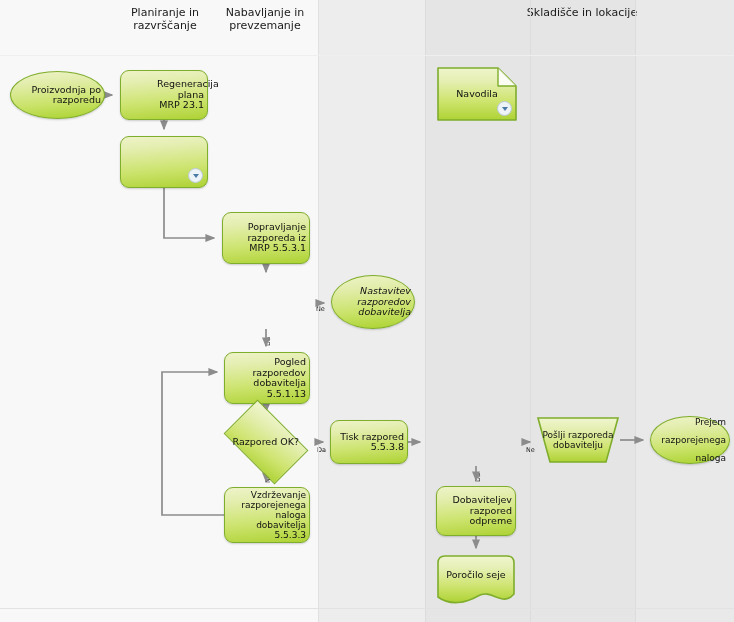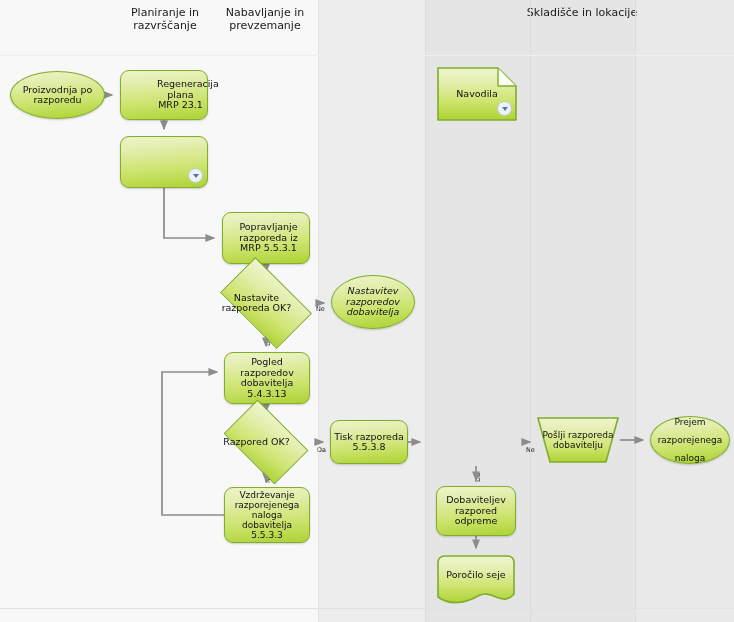--- a/index.html
+++ b/index.html
@@ -20,21 +20,21 @@
     letter-spacing:0px;
   }
 
   
   svg.wires{position:absolute;left:0;top:0;width:734px;height:622px;}
 
   
   .node{
     position:absolute;
     display:flex;align-items:center;justify-content:center;
-    text-align:center;
+    text-align:right;
     font-size:9.5px;line-height:10.5px;
     color:#111;
     box-sizing:border-box;
     padding:2px 3px;
   }
   .node .lbl{white-space:pre-line;display:block;width:100%;}
 
   
   .proc{
     border:1.6px solid #7fad2c;
@@ -179,54 +179,49 @@
         <i></i>
       </span>
   </div>
 
   <div class="node proc" style="left:222px;top:212px;width:88px;height:52px;z-index:4;padding-left:8px;">
     <span class="lbl">Popravljanje
 razporeda iz
 MRP 5.5.3.1</span>
   </div>
 
-  <div class="node dec" style="left:226px;top:278px;width:80px;height:50px;z-index:4;">
-    <span class="dshape"></span>
-    <span class="lbl" style="width:118px;margin-left:-19px;">Nastavite
-razporeda OK?</span>
-  </div>
 
   <div class="node term" style="left:331px;top:275px;width:84px;height:54px;z-index:4;font-style:italic;">
     <span class="lbl">Nastavitev
 razporedov
 dobavitelja</span>
   </div>
 
   <div class="node proc" style="left:224px;top:352px;width:86px;height:52px;z-index:4;">
     <span class="lbl">Pogled
 razporedov
 dobavitelja
-5.4.3.13</span>
+5.5.1.13</span>
   </div>
 
   <div class="node dec" style="left:230px;top:418px;width:72px;height:48px;z-index:4;">
     <span class="dshape"></span>
     <span class="lbl" style="width:110px;margin-left:-19px;">Razpored OK?</span>
   </div>
 
   <div class="node proc" style="left:224px;top:487px;width:86px;height:56px;z-index:4;font-size:9px;line-height:10px;">
     <span class="lbl">Vzdrževanje
 razporejenega
 naloga
 dobavitelja
 5.5.3.3</span>
   </div>
 
   <div class="node proc" style="left:330px;top:420px;width:78px;height:44px;z-index:4;">
-    <span class="lbl">Tisk razporeda
+    <span class="lbl">Tisk razpored
 5.5.3.8</span>
   </div>
 
 
   <div class="svgnode" style="left:536px;top:416px;width:84px;height:48px;z-index:4;">
     <svg width="84" height="48" viewBox="0 0 84 48">
       <defs>
         <linearGradient id="gTrap" x1="0" y1="0" x2="0" y2="1">
           <stop offset="0%" stop-color="#f0f5cf"></stop>
           <stop offset="28%" stop-color="#e3eeae"></stop>

